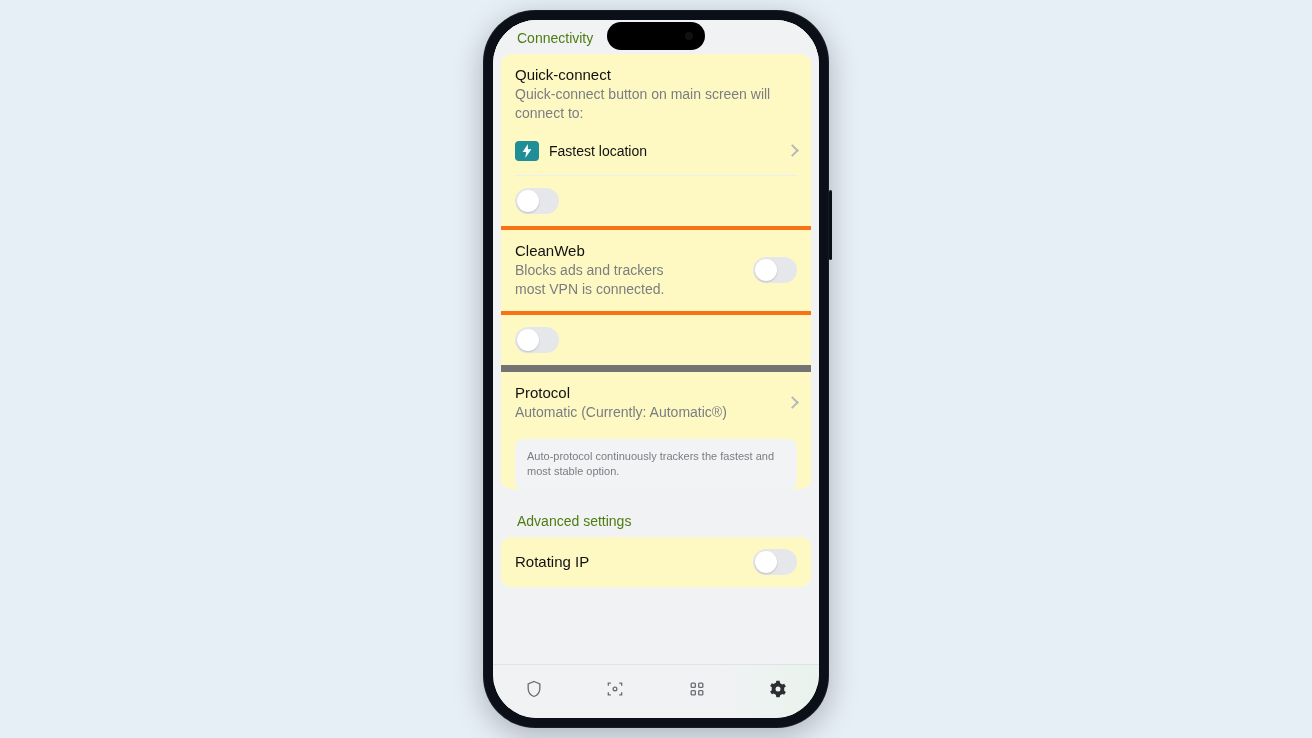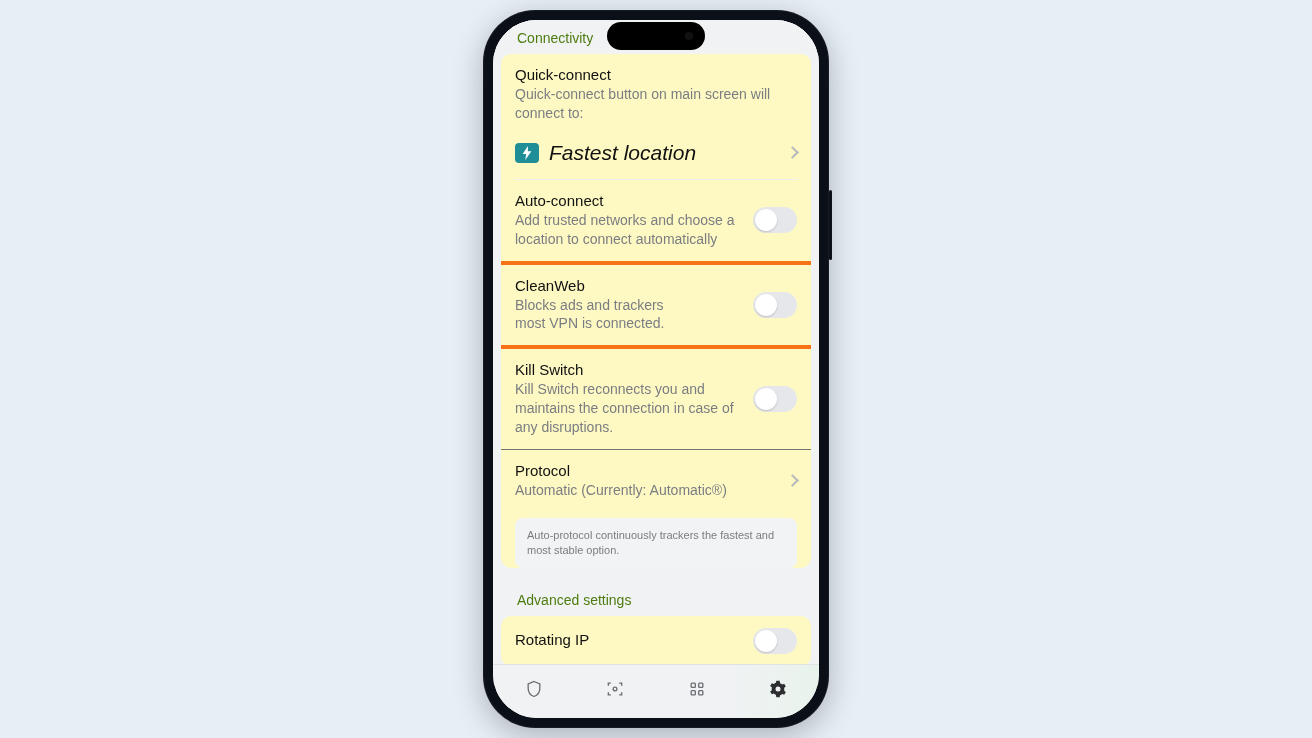--- a/index.html
+++ b/index.html
@@ -127,21 +127,21 @@
     display: flex; align-items: center; gap: 10px;
     padding: 12px 14px 14px 14px;
   }
   .qc-badge {
     width: 24px; height: 20px;
     background: #1f8e96;
     border-radius: 4px;
     display:flex; align-items:center; justify-content:center;
   }
   .qc-badge svg { width: 10px; height: 14px; }
-  .qc-label { flex:1; font-size: 21px; color:#111;font-style:italic; }
+  .qc-label { flex:1; font-size: 14px; color:#111; }
 
   .chevron {
     width: 9px; height: 9px;
     border-right: 2px solid #b6b8bc;
     border-top: 2px solid #b6b8bc;
     transform: rotate(45deg);
     flex-shrink:0;
   }
 
   
@@ -217,44 +217,36 @@
                   <path d="M6 0 L0 9 H4 L3 16 L10 6 H6 Z" fill="#fff"></path>
                 </svg>
             </div>
             <div class="qc-label">Fastest location</div>
             <div class="chevron"></div>
           </div>
 
           <div class="subdivider"></div>
 
           <div class="row">
-            <div class="row-main">
-              <div class="row-title">Auto-connect</div>
-              <div class="row-sub">Add trusted networks and choose a location to connect automatically</div>
-            </div>
             <div class="toggle"></div>
           </div>
 
           <div class="row">
             <div class="row-main">
               <div class="row-title">CleanWeb</div>
               <div class="row-sub" style="max-width:180px">Blocks ads and trackers most VPN is connected.</div>
             </div>
             <div class="toggle"></div>
           </div>
 
           <div class="row">
-            <div class="row-main">
-              <div class="row-title">Kill Switch</div>
-              <div class="row-sub">Kill Switch reconnects you and maintains the connection in case of any disruptions.</div>
-            </div>
             <div class="toggle"></div>
           </div>
 
-          <div class="row" style="border-top:1px solid #737373;">
+          <div class="row" style="border-top:7px solid #737373;">
             <div class="row-main">
               <div class="row-title">Protocol</div>
               <div class="row-sub">Automatic (Currently: Automatic®)</div>
             </div>
             <div class="chevron"></div>
           </div>
           <div class="note">Auto-protocol continuously trackers the fastest and most stable option.</div>
         </div>
 
         <div class="section-header">Advanced settings</div>

